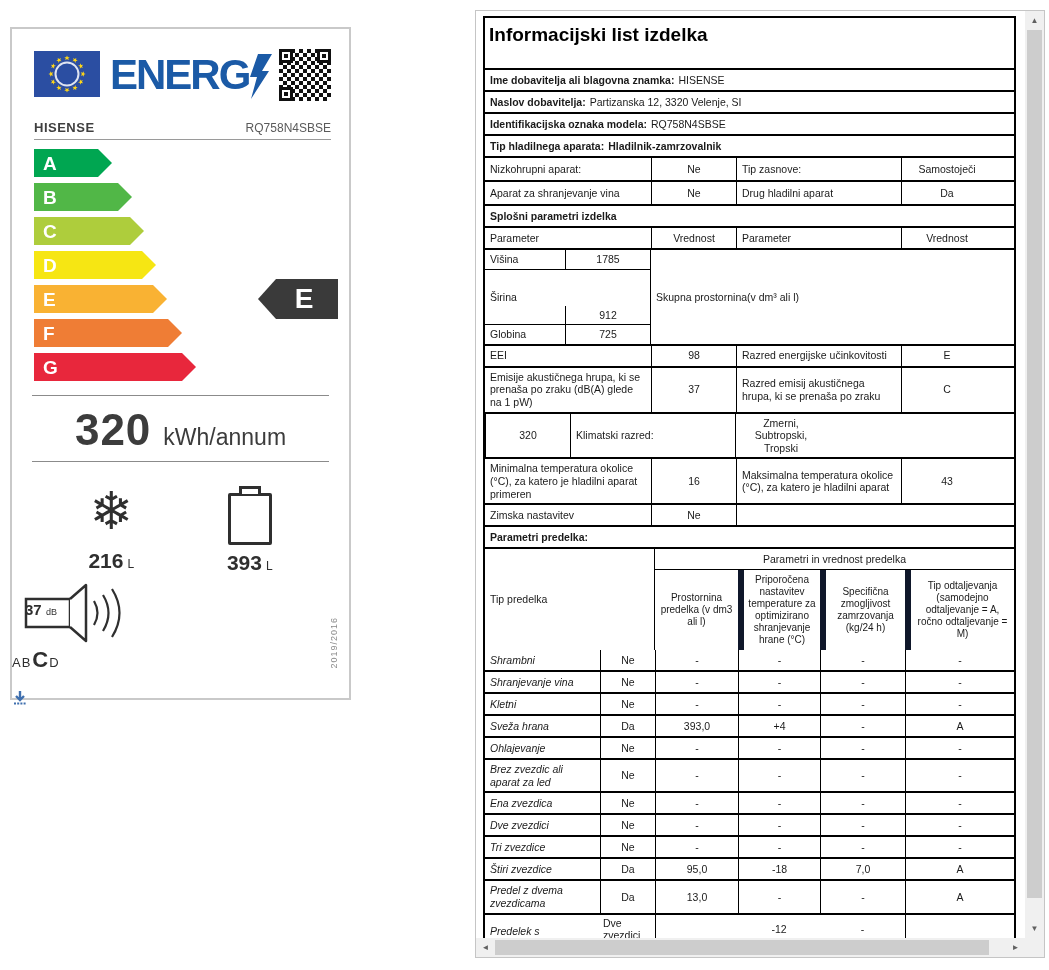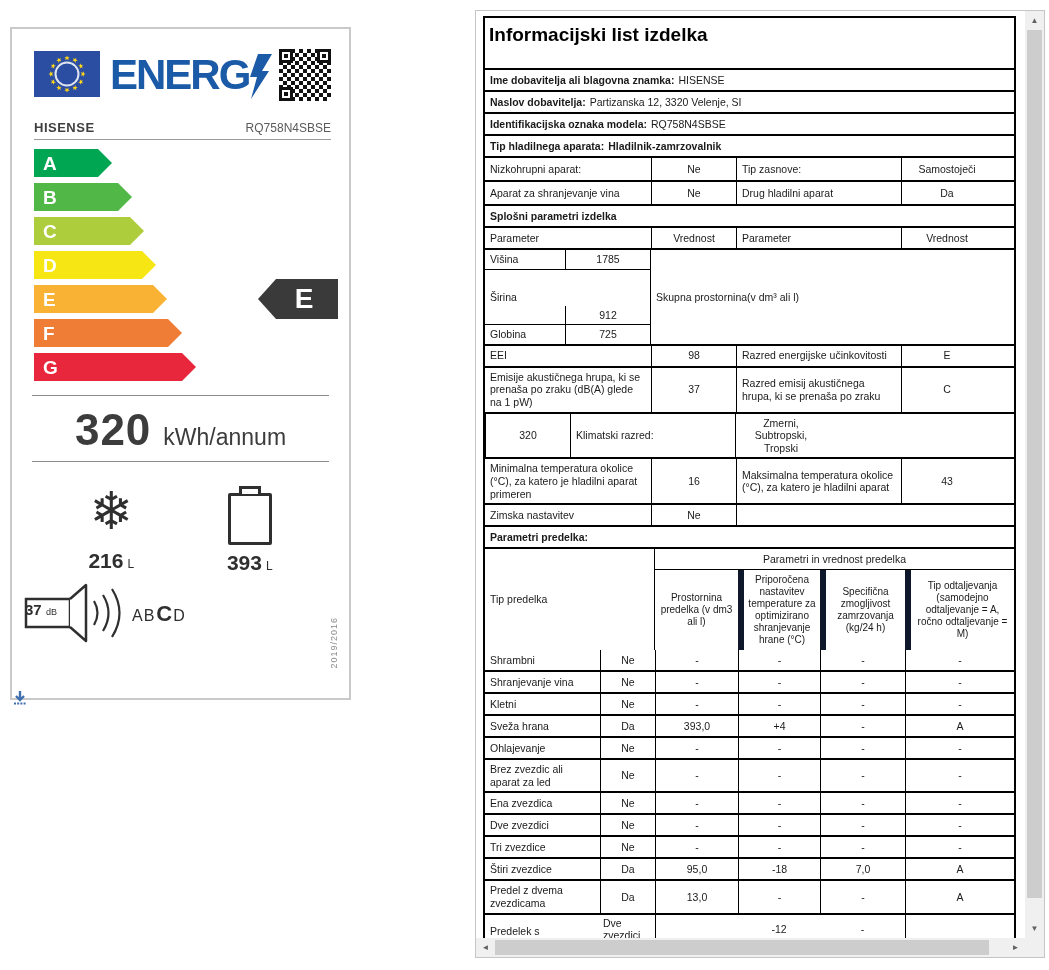--- a/index.html
+++ b/index.html
@@ -46,26 +46,26 @@
   .vol-row{position:absolute;left:30px;right:30px;top:452px;display:flex;justify-content:space-around;}
   .vol-item{display:flex;flex-direction:column;align-items:center;width:120px;}
   .snow{font-size:52px;line-height:60px;color:#2f2f2f;height:62px;}
   .bottle{width:38px;height:46px;border:3px solid #2f2f2f;border-radius:2px;margin-top:12px;position:relative;}
   .bottle:before{content:"";position:absolute;left:8px;top:-10px;width:16px;height:5px;
     border:3px solid #2f2f2f;border-bottom:none;background:#fff;}
   .vol-num{margin-top:6px;display:flex;align-items:baseline;gap:4px;}
   .vol-num b{font-size:21px;color:#2f2f2f;}
   .vol-num i{font-style:normal;font-size:12px;color:#2f2f2f;}
 
-  .noise-block{position:absolute;left:0;right:0;top:552px;display:flex;flex-direction:row;align-items:center;}
+  .noise-block{position:absolute;left:0;right:0;top:552px;display:flex;flex-direction:column;}
   .noise-svg{position:relative;width:120px;height:64px;}
   .noise-text{position:absolute;left:8px;top:20px;width:42px;text-align:center;}
   .noise-text b{font-size:15px;color:#2f2f2f;} .noise-text i{font-style:normal;font-size:9px;color:#2f2f2f;}
   .abcd{margin-top:2px;color:#2f2f2f;display:flex;align-items:baseline;}
-  .abcd .sm{font-size:16px;letter-spacing:1px;}
+  .abcd .sm{font-size:13px;letter-spacing:1px;}
   .abcd .big{font-size:22px;font-weight:bold;margin:0 1px;}
   .reg-vert{position:absolute;right:10px;top:588px;writing-mode:vertical-rl;transform:rotate(180deg);
     font-size:9px;color:#8a8a8a;letter-spacing:1px;}
   .dl-icon{position:absolute;left:12px;top:690px;width:16px;height:16px;cursor:pointer;}
 
   
   .sheet-panel{position:absolute;left:475px;top:10px;width:570px;height:948px;
     border:1px solid #c5c5c5;background:#fff;box-sizing:border-box;overflow:hidden;}
   .sheet-clip{position:absolute;left:0;top:0;right:19px;bottom:19px;overflow:hidden;}
   .doc{position:absolute;left:7px;top:5px;width:529px;border:2px solid #000;box-sizing:content-box;
@@ -80,21 +80,21 @@
   .title-row{min-height:50px;align-items:flex-start;}
   .title-row .dc{padding:6px 4px;}
   .doc-title{font-size:19px;font-weight:bold;color:#000;}
   .h20{min-height:20px;} .h22{min-height:22px;} .h30{min-height:30px;} .h60{min-height:60px;}
   .w1{width:166px;} .w2{width:85px;} .w3{width:165px;} .w4{width:91px;}
   .grow{flex:1;}
   .stack{display:flex;flex-direction:column;}
   .stack > .srow{display:flex;flex:1;}
   .stack > .srow + .srow{border-top:1px solid #000;}
   
-  .cw1{width:115px;} .cw2{width:55px;} .cw3{width:83px;} .cw4{width:82px;} .cw5{width:85px;} .cw6{width:109px;}
+  .cw1{width:115px;font-style:italic;} .cw2{width:55px;} .cw3{width:83px;} .cw4{width:82px;} .cw5{width:85px;} .cw6{width:109px;}
   .comp-head-right{display:flex;flex-direction:column;flex:1;border-left:1px solid #000;}
   .comp-group{min-height:16px;display:flex;align-items:center;justify-content:center;
     border-bottom:1px solid #000;padding:2px;}
   .comp-cols{display:flex;flex:1;}
   .comp-cols .dc{font-size:10px;text-align:center;justify-content:center;padding:4px 3px;}
   .comp-cols .dc + .dc{border-left:6px solid #0f172a;}
 
   
   .vscroll{position:absolute;top:0;right:0;width:19px;bottom:19px;background:#f0f0f0;}
   .hscroll{position:absolute;left:0;right:19px;bottom:0;height:19px;background:#f0f0f0;}

